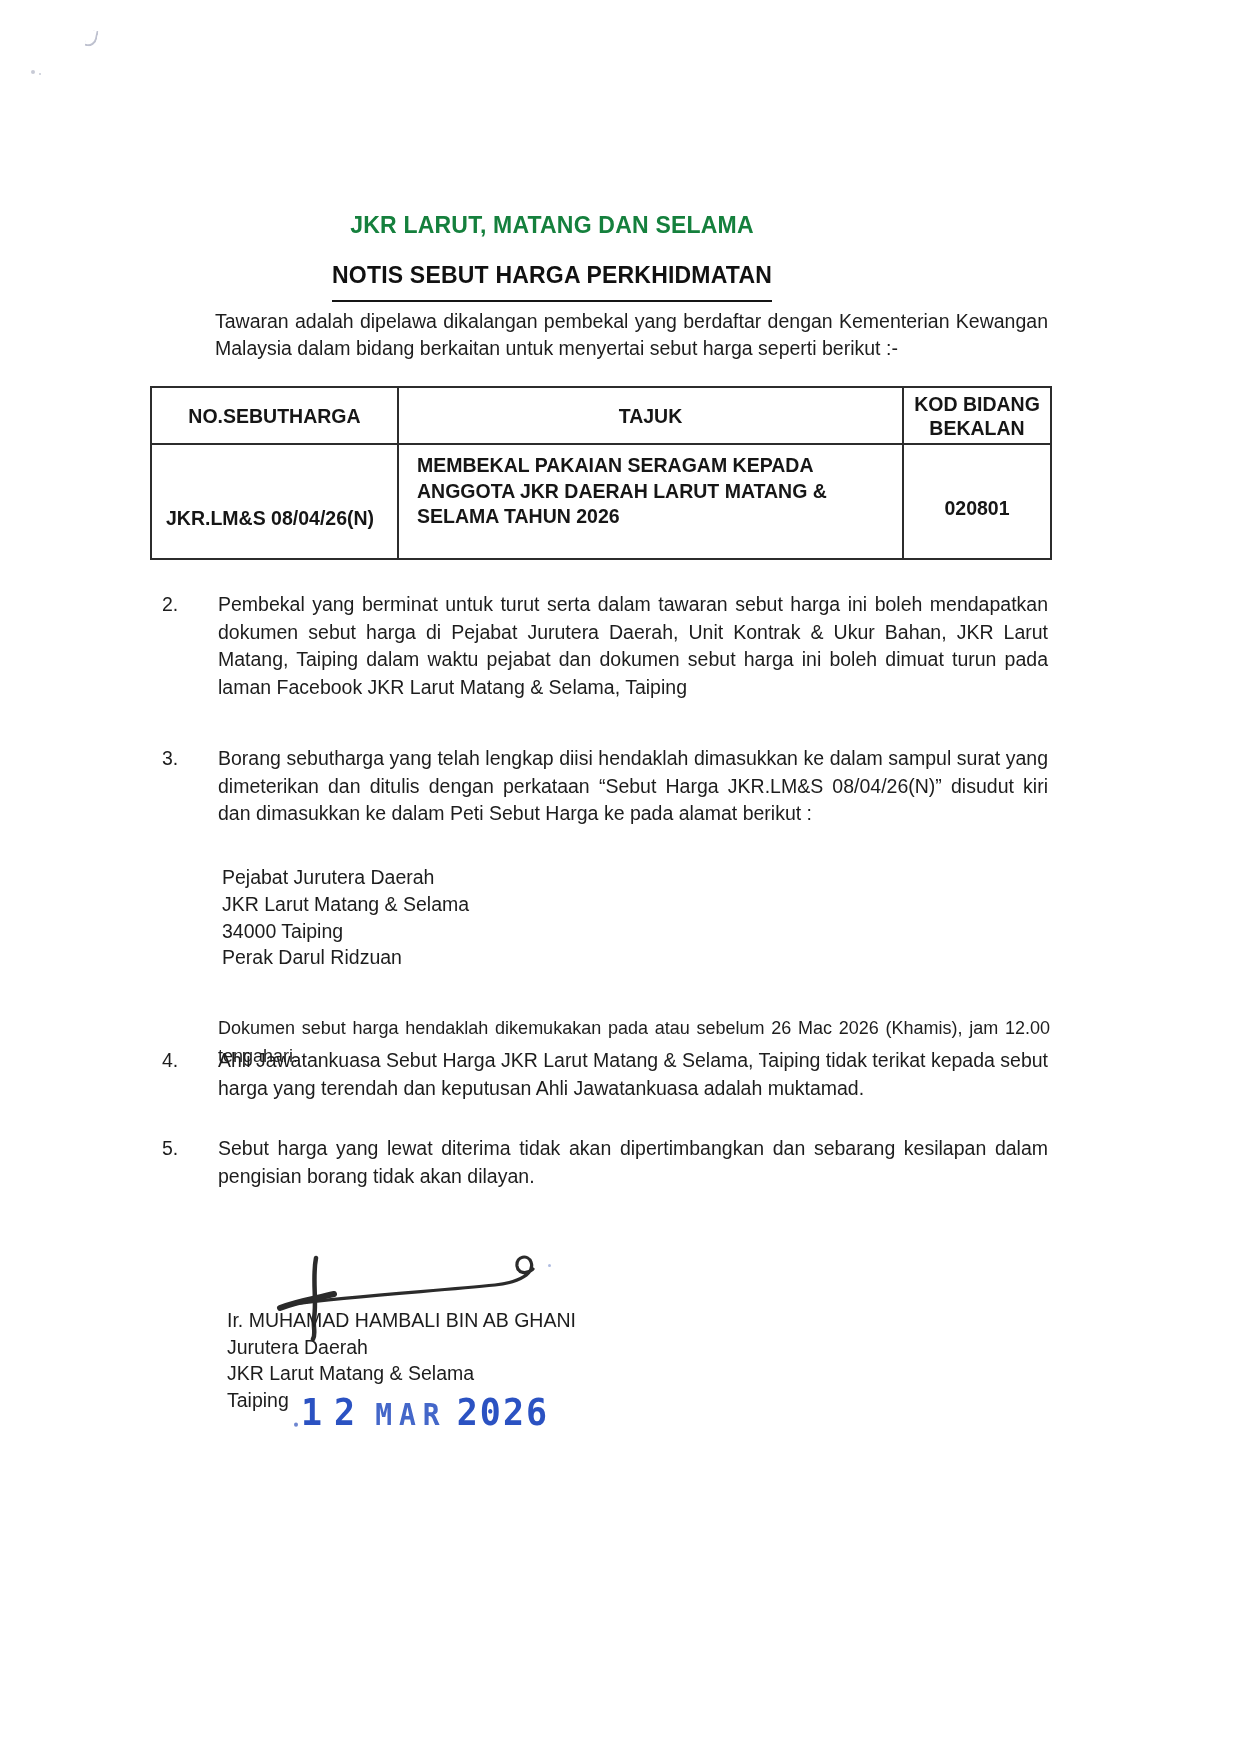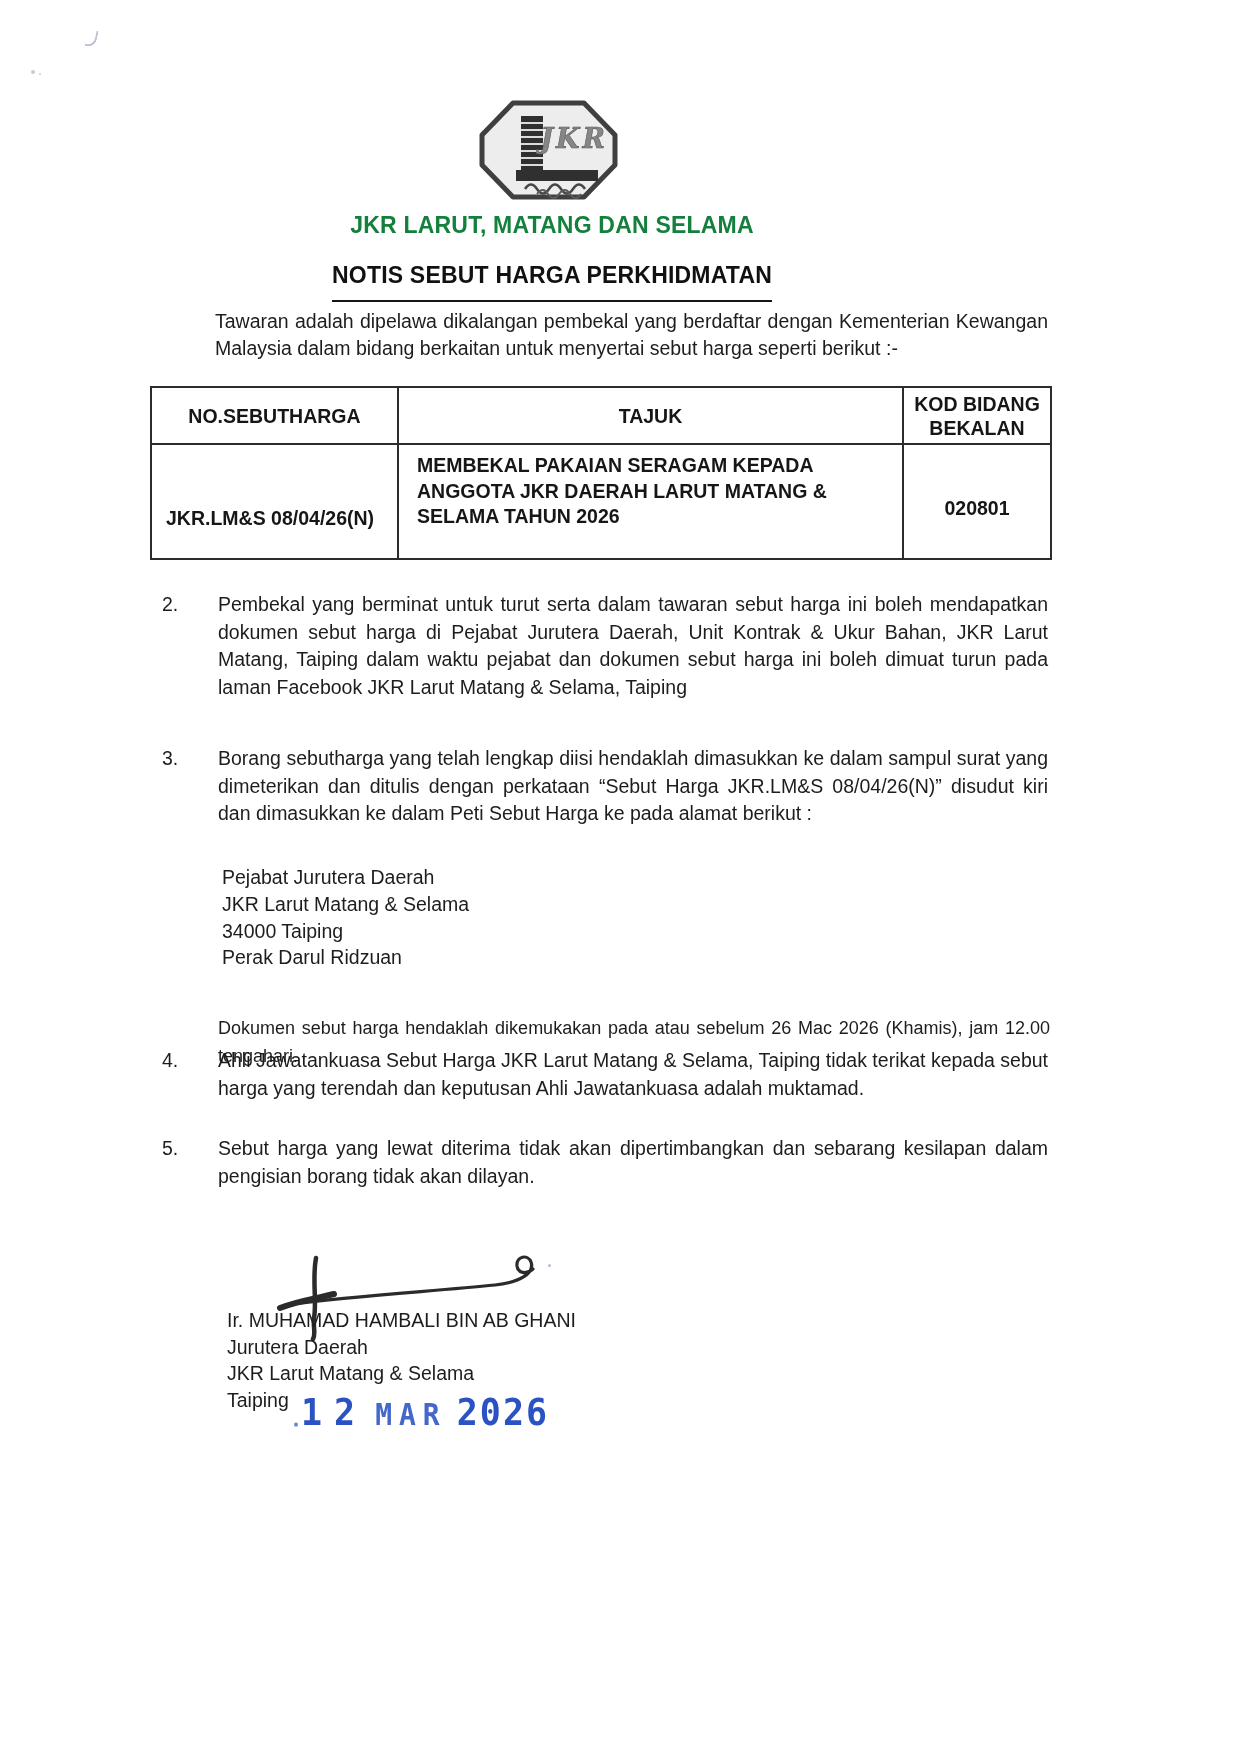--- a/index.html
+++ b/index.html
@@ -75,39 +75,20 @@
 </style>
 </head>
 <body>
 
 <div class="sheet">
 
   <div class="artifact artifact-1"></div>
   <div class="artifact artifact-2"></div>
   <div class="artifact artifact-3"></div>
 
-  <div class="logo">
-    <svg width="142" height="102" viewBox="0 0 142 102">
-      <polygon points="36,4 107,4 138,36 138,66 107,98 36,98 5,66 5,36" fill="#ededed" stroke="#3f3f3f" stroke-width="5" stroke-linejoin="round"></polygon>
-      <rect x="44" y="17" width="22" height="62" fill="#303030"></rect>
-      <g stroke="#dcdcdc" stroke-width="2">
-        <line x1="44" y1="24" x2="66" y2="24"></line>
-        <line x1="44" y1="31" x2="66" y2="31"></line>
-        <line x1="44" y1="38" x2="66" y2="38"></line>
-        <line x1="44" y1="45" x2="66" y2="45"></line>
-        <line x1="44" y1="52" x2="66" y2="52"></line>
-        <line x1="44" y1="59" x2="66" y2="59"></line>
-        <line x1="44" y1="66" x2="66" y2="66"></line>
-      </g>
-      <rect x="39" y="71" width="82" height="11" fill="#303030"></rect>
-      <path d="M48 90 q6 -9 12 0 q6 9 12 0 q6 -9 12 0 q6 9 12 0 q6 -9 12 0" fill="none" stroke="#474747" stroke-width="2.5"></path>
-      <path d="M60 95 q6 -8 11 0 q6 8 11 0 q6 -8 11 0 q6 8 11 0" fill="none" stroke="#5a5a5a" stroke-width="2"></path>
-      <text x="97" y="49" text-anchor="middle" font-family="DejaVu Serif, serif" font-size="27" font-style="italic" font-weight="bold" letter-spacing="3" fill="#868686" stroke="#5e5e5e" stroke-width="0.6">JKR</text>
-    </svg>
-  </div>
 
   <div class="titles">
     <div class="title-1">JKR LARUT, MATANG DAN SELAMA</div><br>
     <div class="title-2">NOTIS SEBUT HARGA PERKHIDMATAN</div>
   </div>
 
   <p class="intro">Tawaran adalah dipelawa dikalangan pembekal yang berdaftar dengan Kementerian Kewangan Malaysia dalam bidang berkaitan untuk menyertai sebut harga seperti berikut :-</p>
 
   <table class="quote">
     <colgroup>

